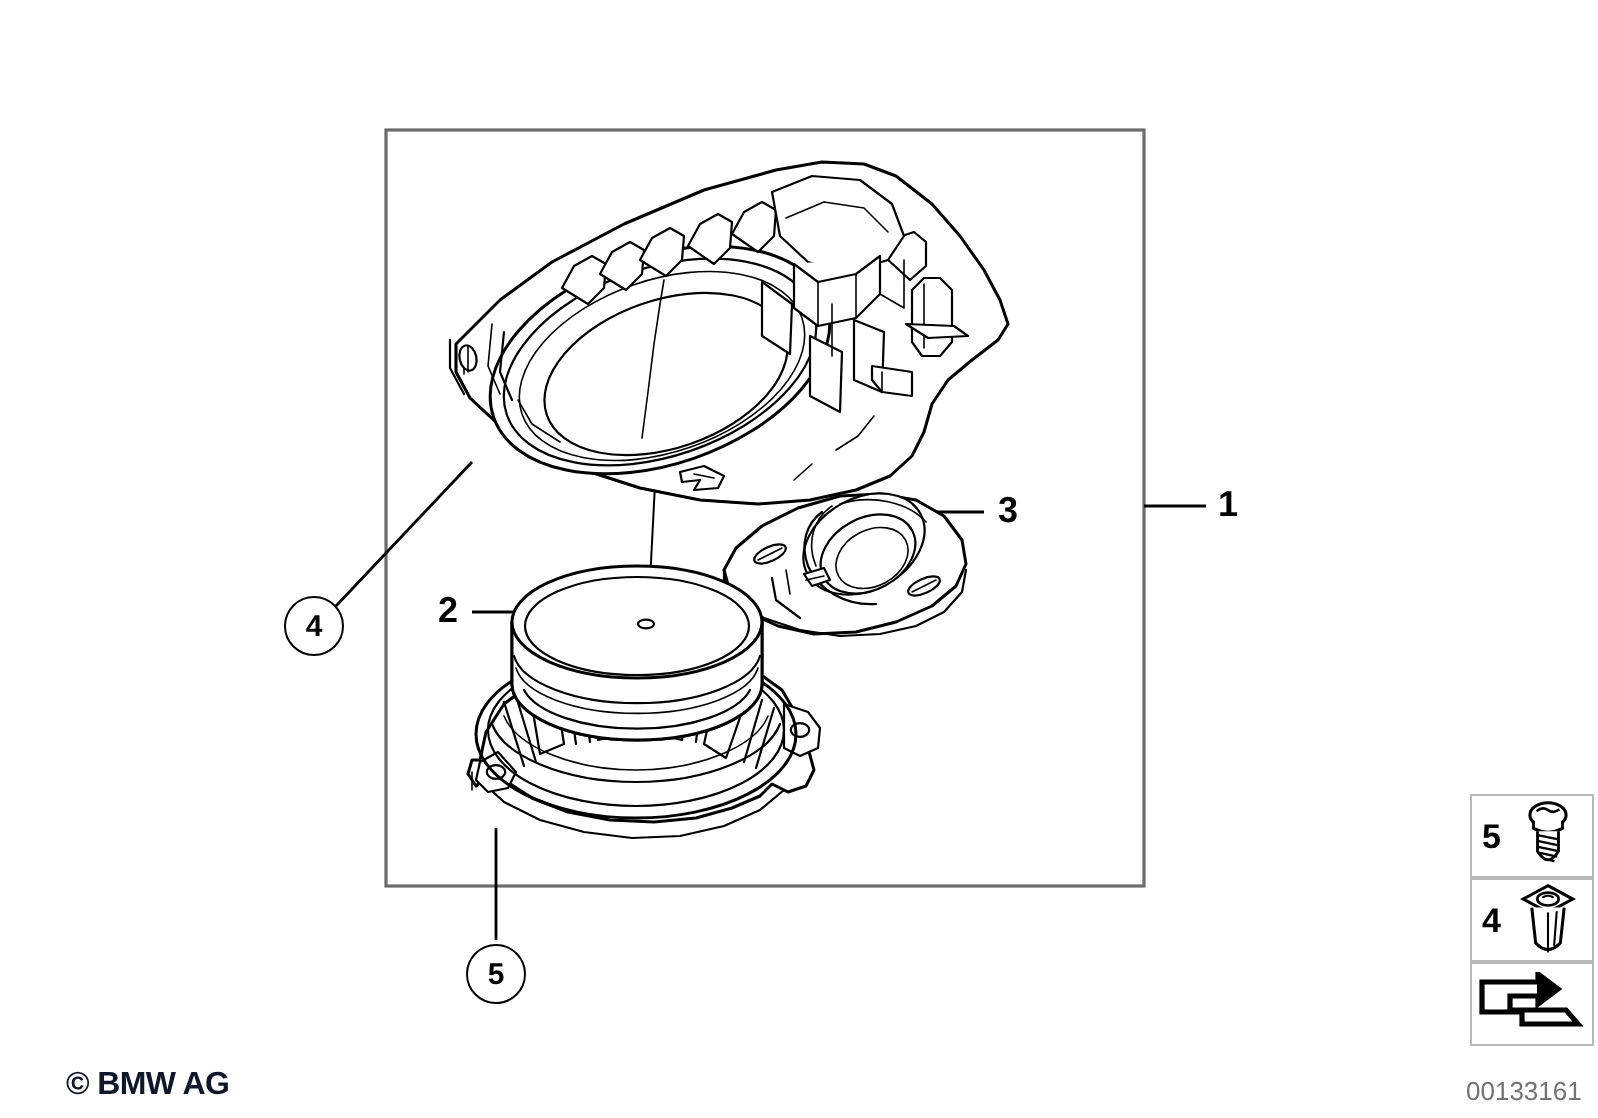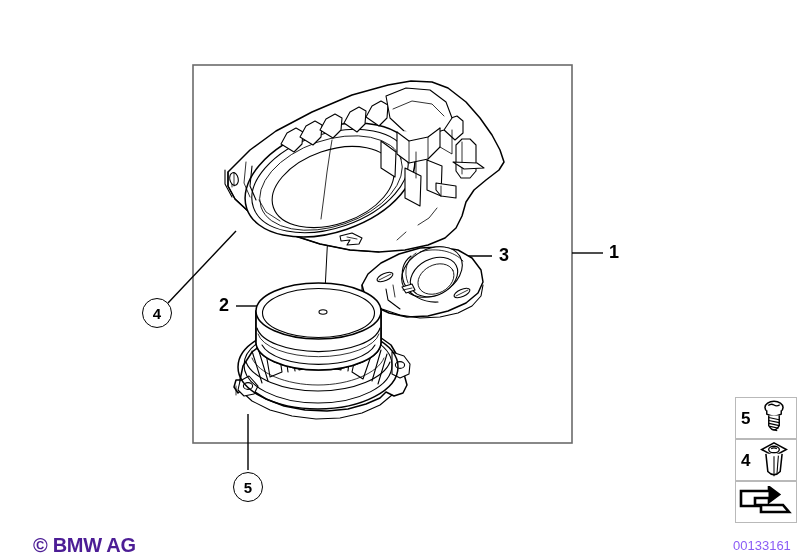--- a/index.html
+++ b/index.html
@@ -45,32 +45,32 @@
     font-weight: bold;
     font-size: 15px;
     color: #000;
   }
   #copyright {
     position: absolute;
     left: 33px;
     top: 534px;
     font-family: "Liberation Sans", sans-serif;
     font-weight: bold;
-    font-size: 20px;
+    font-size: 16px;
     letter-spacing: -0.3px;
-    color: #4c1d95;
+    color: #0f172a;
     white-space: nowrap;
   }
   #diagram-id {
     position: absolute;
     left: 733px;
     top: 538px;
     font-family: "Liberation Sans", sans-serif;
     font-size: 13px;
-    color: #8b5cf6;
+    color: #737373;
     white-space: nowrap;
   }
   #legend {
     position: absolute;
     left: 735px;
     top: 397px;
     width: 62px;
     height: 134px;
   }
   .legend-cell {

